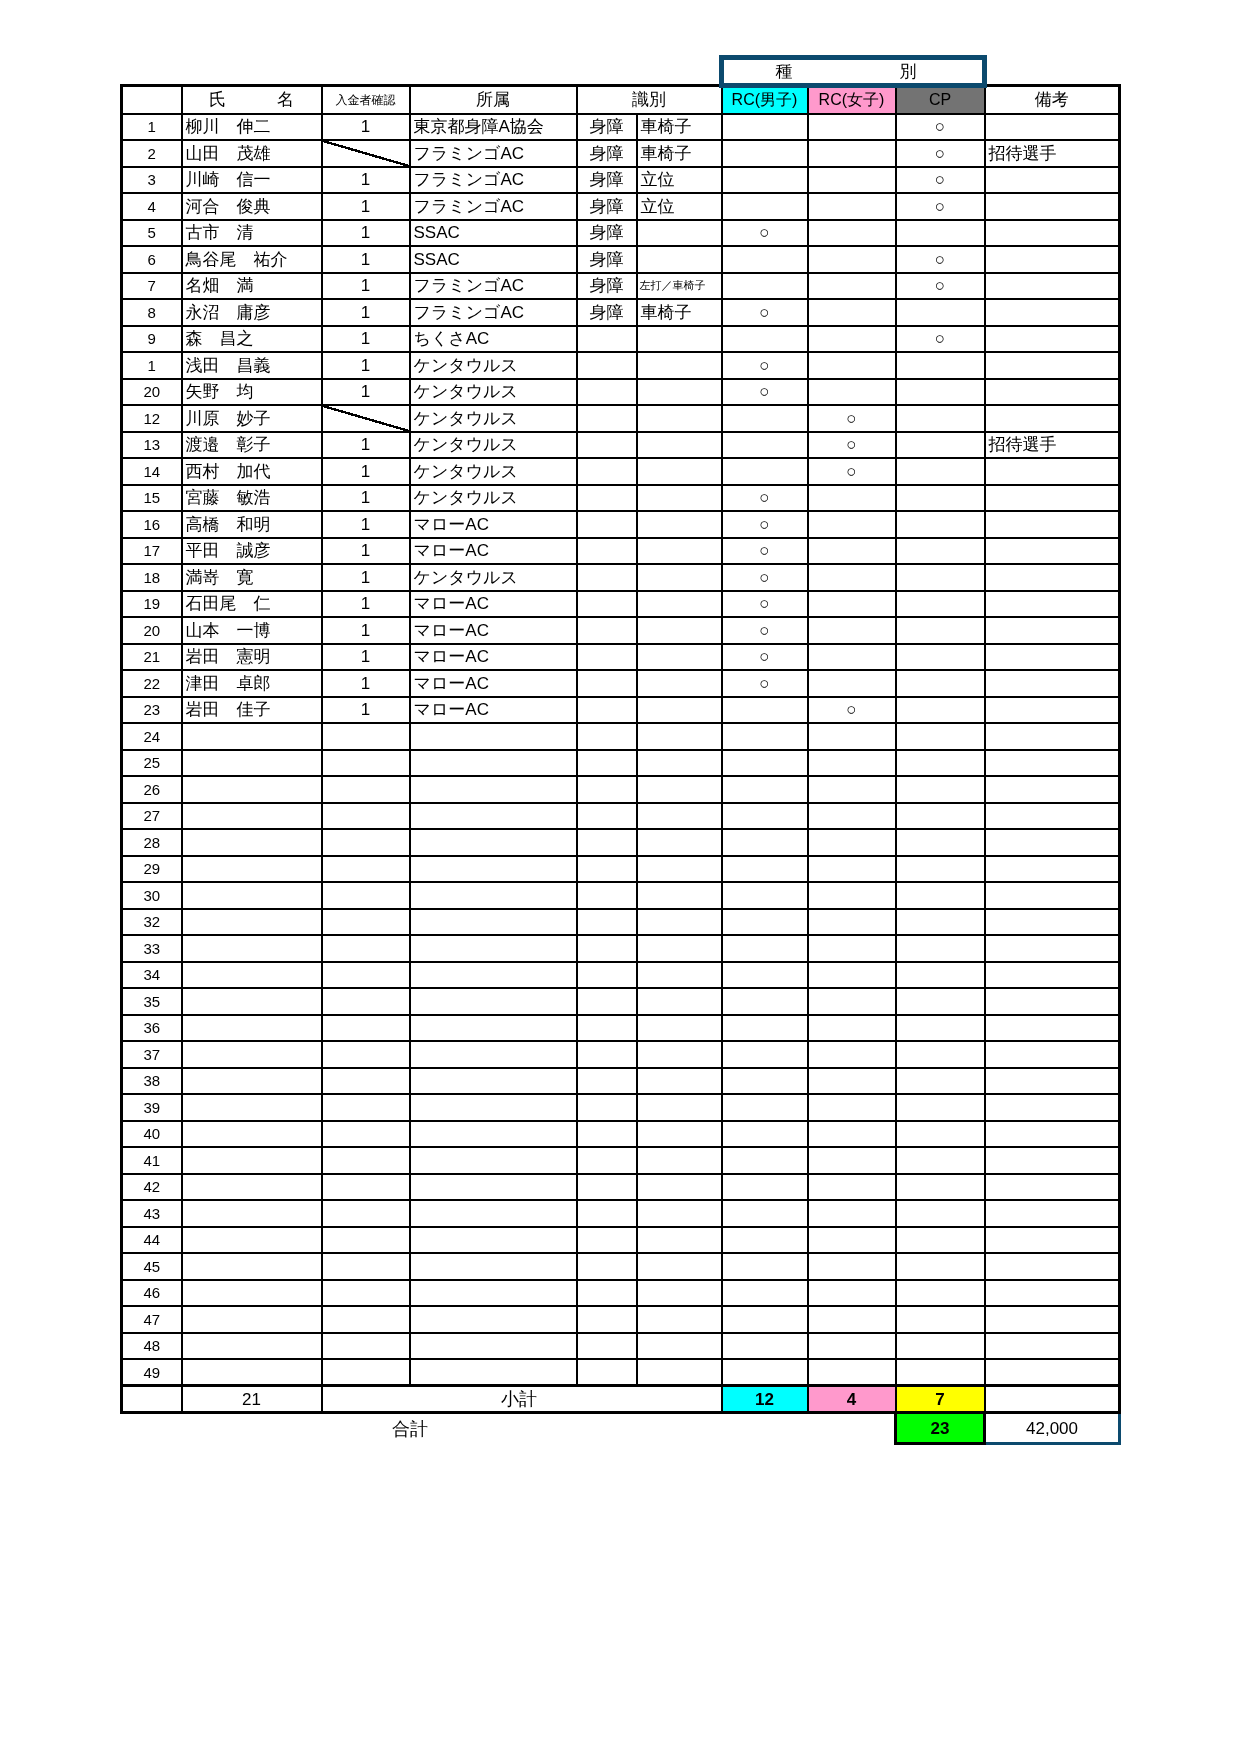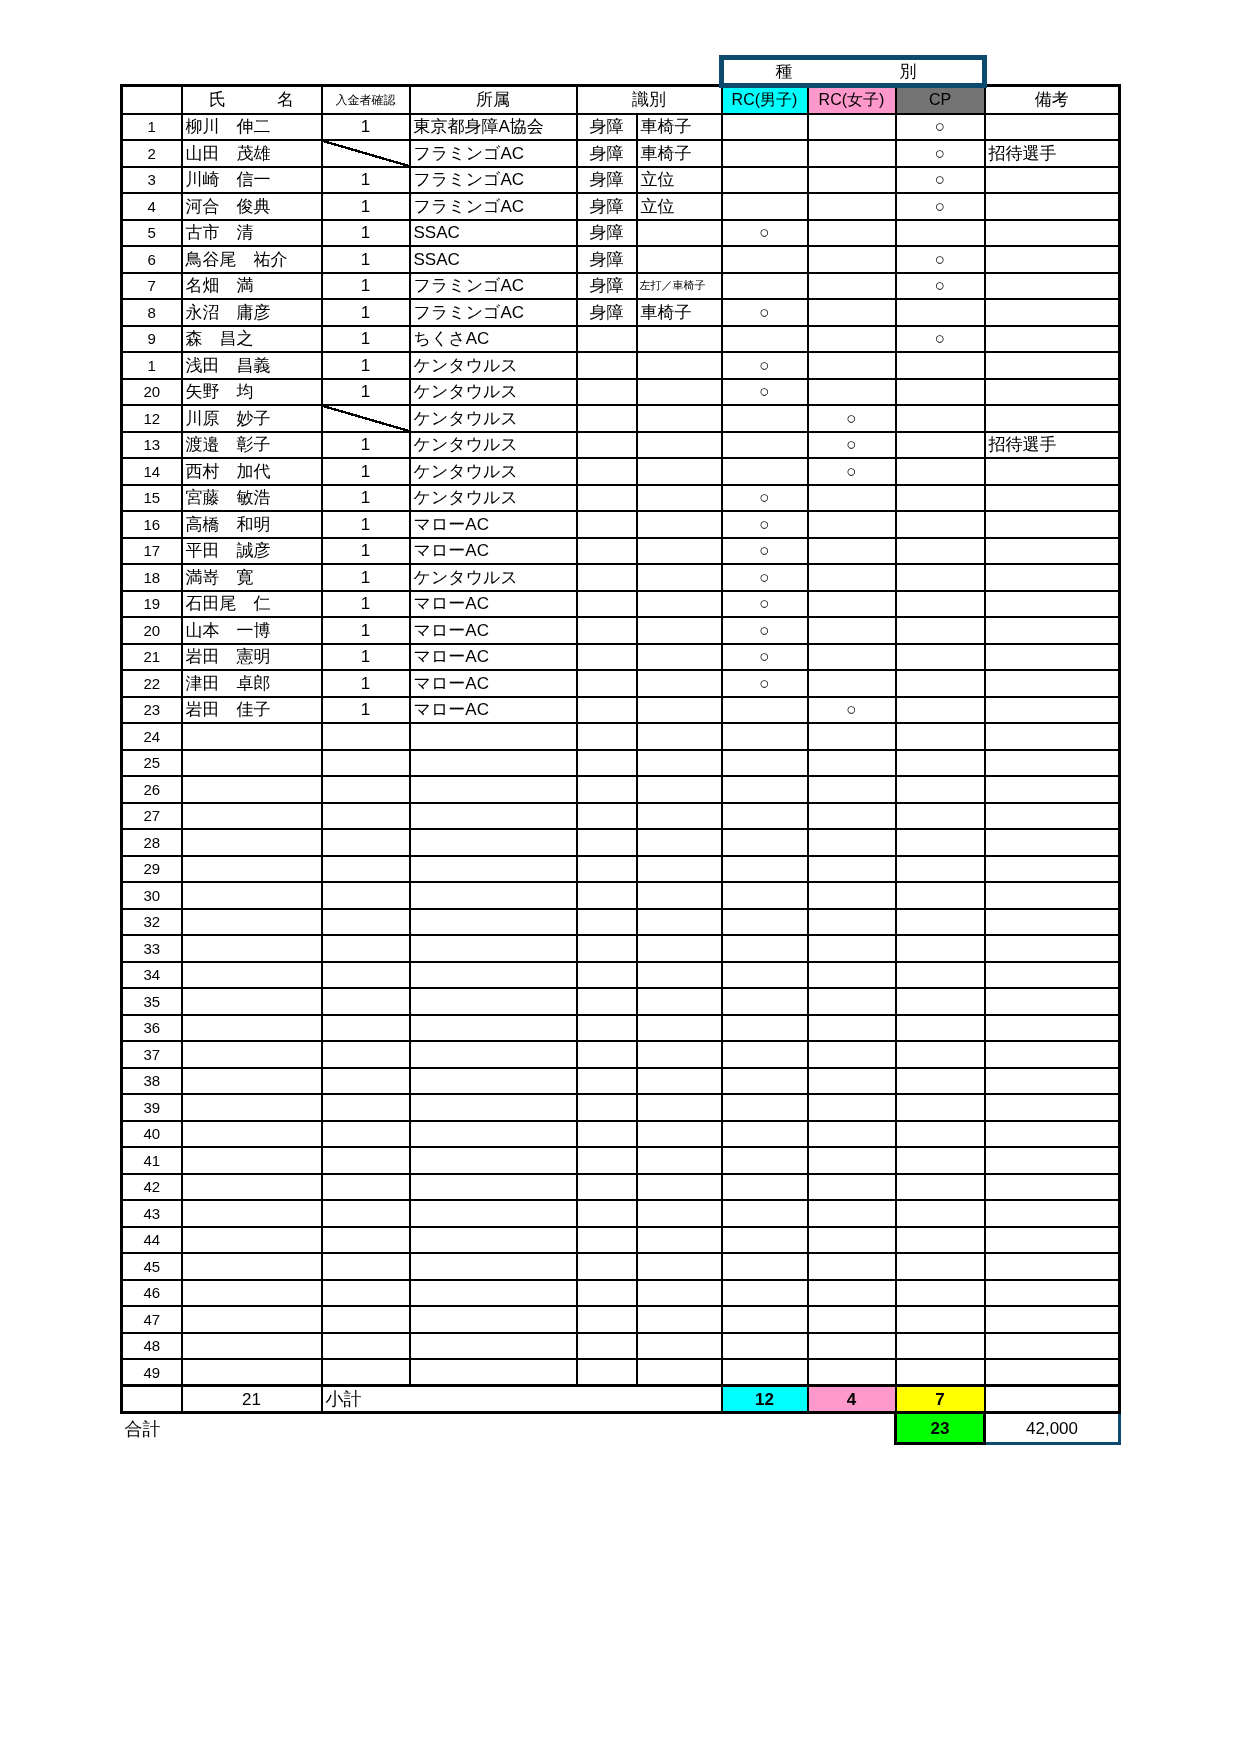--- a/index.html
+++ b/index.html
@@ -13,21 +13,21 @@
     border:2px solid #000;height:26.5px;box-sizing:border-box;
     padding:0 3px;font-size:17px;line-height:1;text-align:center;
     white-space:nowrap;overflow:hidden;
   }
   tr.grp td{height:28px;}
   tr.head td{height:28px;}
   tr.sub td{height:27px;}
   tr.total td{height:31px;}
   .nb{border:none;}
   .l{text-align:left;}
-  .r-al{text-align:left;}
+  .r-al{text-align:center;}
   .num{font-size:15px;}
   .small{font-size:11px;padding:0 2px;margin-left:26px;}
   .hd-small{font-size:12px;padding:0 1px;margin-top:19px;}
   .hd-rc{font-size:16px;}
   .bold{font-weight:bold;}
   .bl3{border-left-width:3px;}
   .br3{border-right-width:3px;}
   .bt3{border-top-width:3px;}
   .bb3{border-bottom-width:3px;}
   .group{border:5px solid #0c4a6e;letter-spacing:14px;font-size:17px;}

